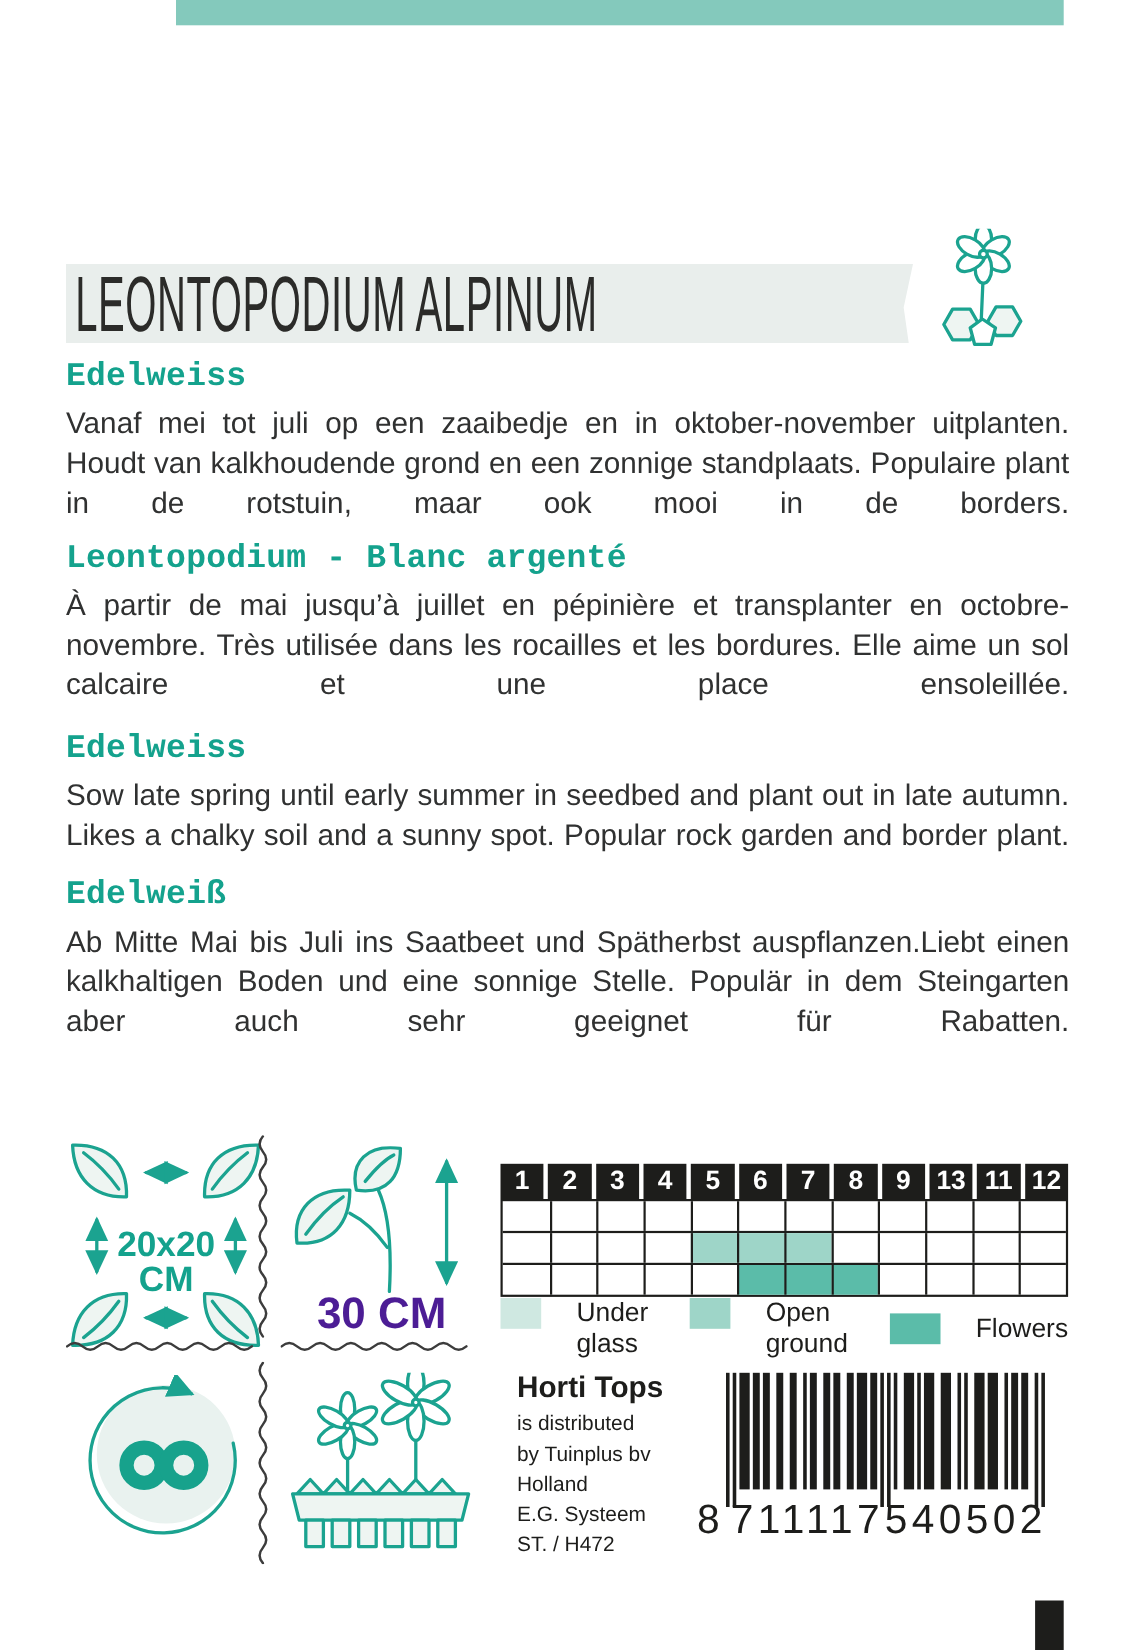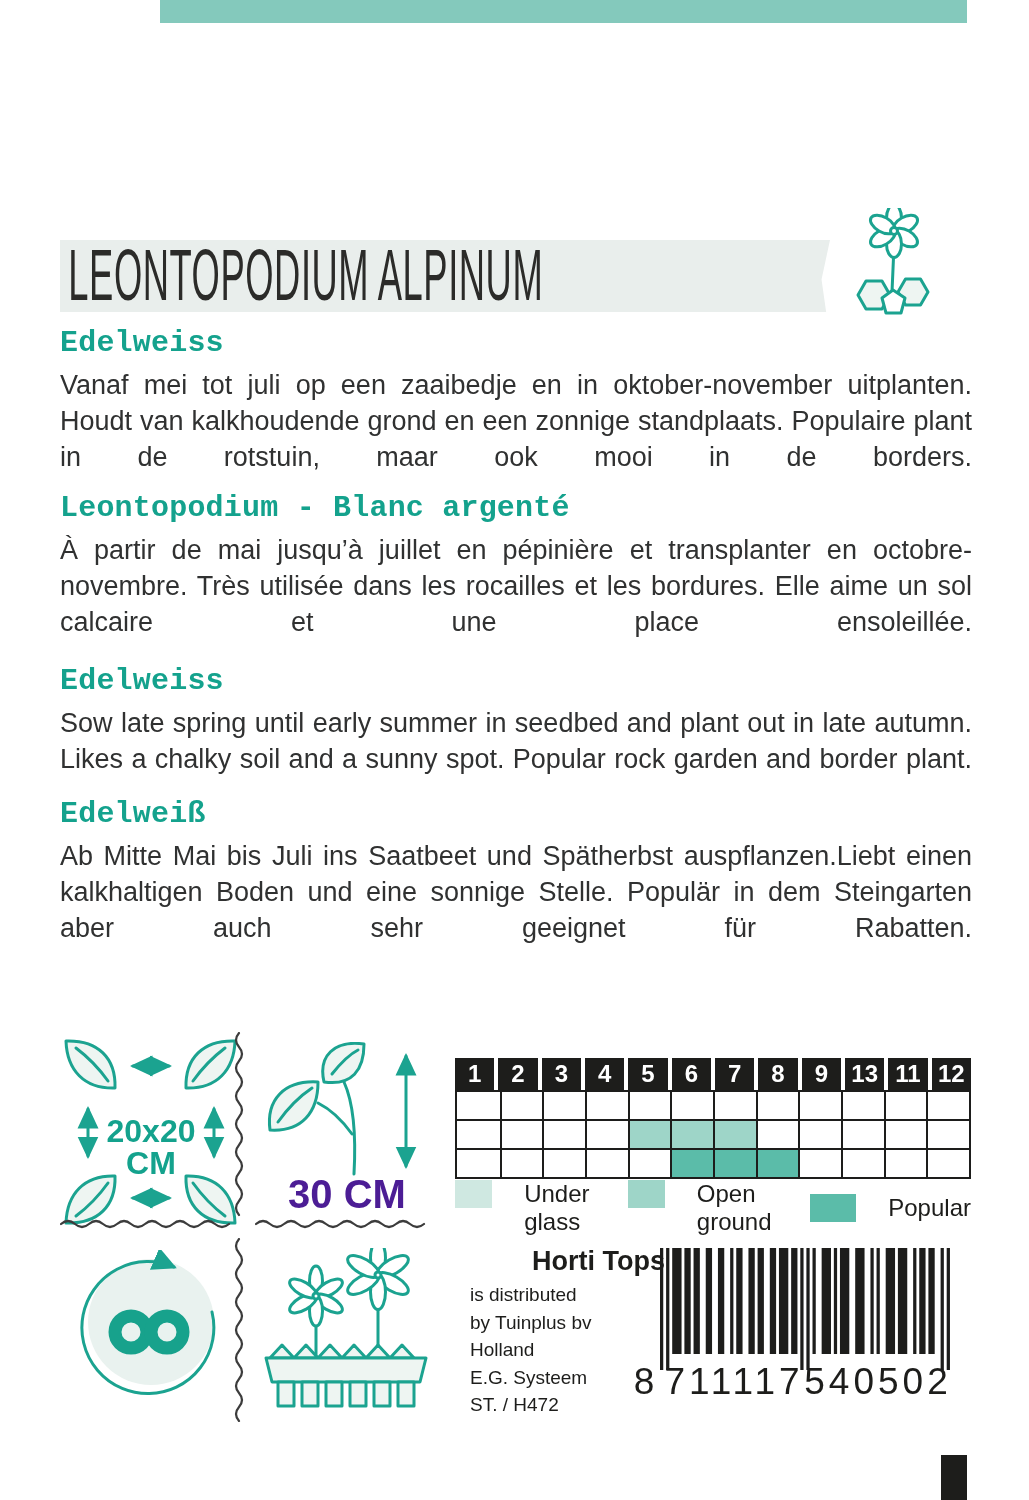--- a/index.html
+++ b/index.html
@@ -48,21 +48,21 @@
   .legend{position:absolute;left:455px;top:1180px;width:516px;display:flex;align-items:center;
           justify-content:space-between;}
   .legend-item{display:flex;align-items:flex-start;gap:24px;}
   .legend-swatch{display:inline-block;width:46px;height:28px;margin-right:8px;}
   .legend-label{font-size:24px;color:#1d1d1b;}
 
   .perennial-icon{position:absolute;left:72px;top:1250px;}
   .tray-icon{position:absolute;left:260px;top:1248px;}
 
   .distributor{position:absolute;left:470px;top:1246px;width:195px;}
-  .distributor .brand{font-size:27px;font-weight:700;color:#1d1d1b;margin-bottom:4px;text-align:right;}
+  .distributor .brand{font-size:27px;font-weight:700;color:#1d1d1b;margin-bottom:4px;}
   .distributor .line{font-size:19px;line-height:27.5px;color:#1d1d1b;}
 
   .barcode{position:absolute;left:630px;top:1246px;}
   .barcode text{fill:#1d1d1b;font-family:"Liberation Sans",sans-serif;font-size:37px;}
 
   .corner-mark{position:absolute;left:941px;top:1455px;width:26px;height:45px;background:#1d1d1b;}
 
   .icon-stroke{stroke:#1ba390;fill:none;stroke-width:3;stroke-linecap:round;stroke-linejoin:round;}
   .icon-fill{fill:#eef5f2;}
 </style>
@@ -218,21 +218,21 @@
       <div class="legend-item">
         <span class="legend-swatch" style="background: rgb(207, 232, 225);"></span>
         <span class="legend-label">Under glass</span>
       </div>
       <div class="legend-item">
         <span class="legend-swatch" style="background: rgb(158, 213, 200);"></span>
         <span class="legend-label">Open ground</span>
       </div>
       <div class="legend-item">
         <span class="legend-swatch" style="background: rgb(91, 188, 169);"></span>
-        <span class="legend-label">Popular</span>
+        <span class="legend-label">Flowers</span>
       </div>
     </div>
 
   <svg class="wavy wavy-v wavy-v1" width="12" height="196">
       <path d="M6,1 q-6,7 0,14 t0,14 t0,14 t0,14 t0,14 t0,14 t0,14 t0,14 t0,14 t0,14 t0,14 t0,14 t0,14"></path>
     </svg>
   <svg class="wavy wavy-v wavy-v2" width="12" height="184">
       <path d="M6,1 q-6,7 0,14 t0,14 t0,14 t0,14 t0,14 t0,14 t0,14 t0,14 t0,14 t0,14 t0,14 t0,14 t0,14"></path>
     </svg>
   <svg class="wavy wavy-h1" width="172" height="12">

